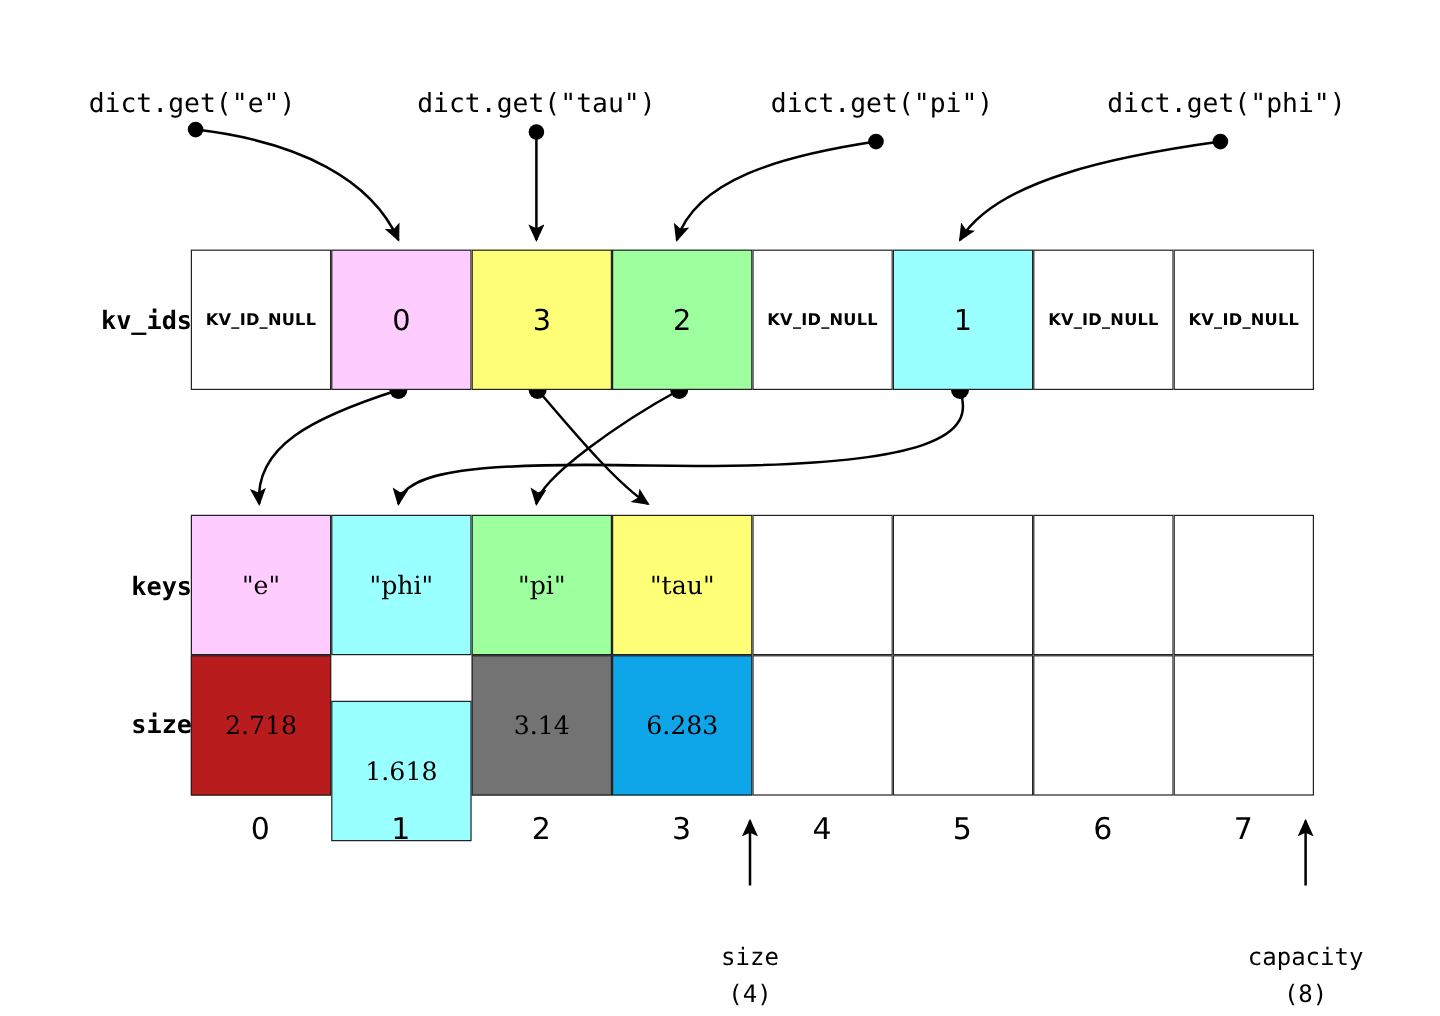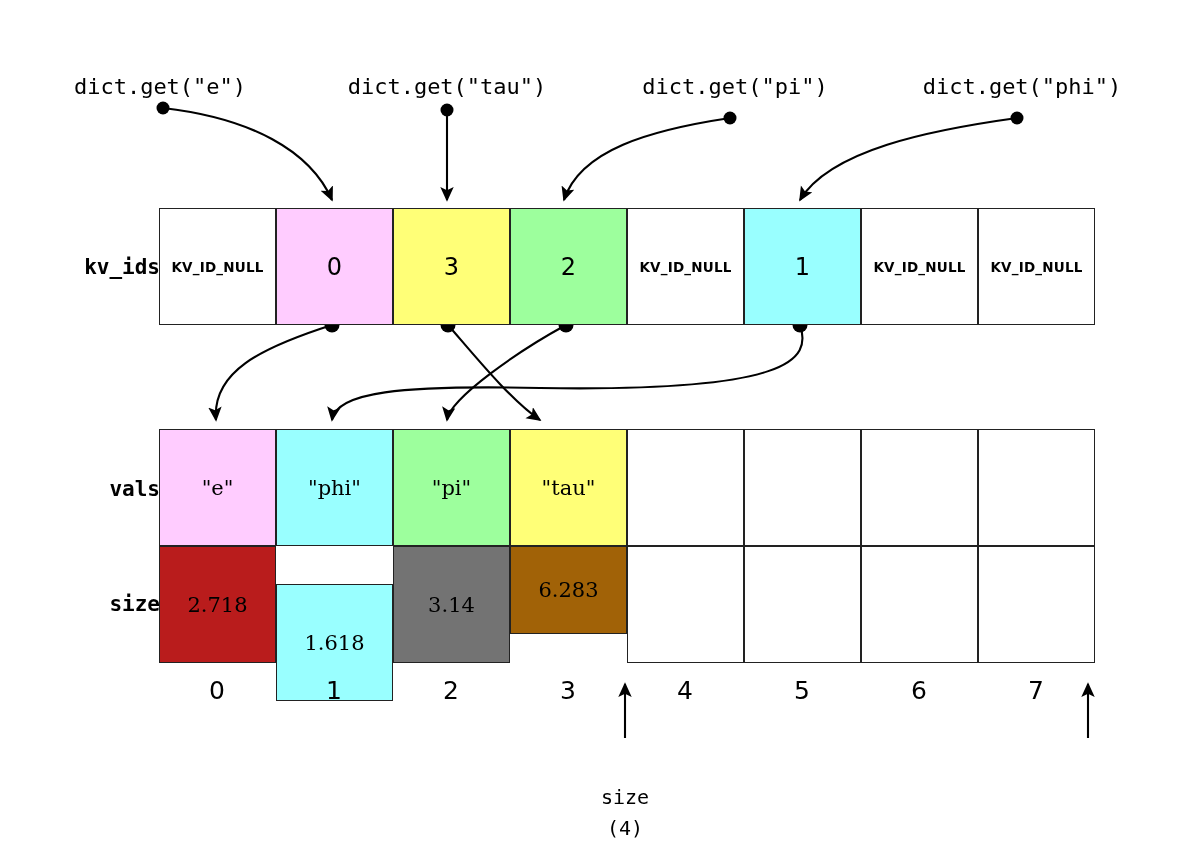--- a/index.html
+++ b/index.html
@@ -140,21 +140,21 @@
       <path d="M1088,738 L1088,684" fill="none" stroke="#000000" stroke-width="2.1" marker-end="url(#arrowhead)"></path>
     </g>
   </svg>
 
   <div class="call-label" style="left:160px; top:74px;">dict.get("e")</div>
   <div class="call-label" style="left:447px; top:74px;">dict.get("tau")</div>
   <div class="call-label" style="left:735px; top:74px;">dict.get("pi")</div>
   <div class="call-label" style="left:1022px; top:74px;">dict.get("phi")</div>
 
   <div class="row-label" style="left:140px; top:267px;">kv_ids</div>
-  <div class="row-label" style="left:140px; top:489px;">vals</div>
+  <div class="row-label" style="left:140px; top:489px;">keys</div>
   <div class="row-label" style="left:140px; top:604px;">size</div>
 
   <div class="cell kvid null-cell" style="left:159px; top:208px; width:117px; height:117px; background:#ffffff;">KV_ID_NULL</div>
   <div class="cell kvid" style="left:276px; top:208px; width:117px; height:117px; background:#ffccff;">0</div>
   <div class="cell kvid" style="left:393px; top:208px; width:117px; height:117px; background:#ffff77;">3</div>
   <div class="cell kvid" style="left:510px; top:208px; width:117px; height:117px; background:#9dff9d;">2</div>
   <div class="cell kvid null-cell" style="left:627px; top:208px; width:117px; height:117px; background:#ffffff;">KV_ID_NULL</div>
   <div class="cell kvid" style="left:744px; top:208px; width:117px; height:117px; background:#99ffff;">1</div>
   <div class="cell kvid null-cell" style="left:861px; top:208px; width:117px; height:117px; background:#ffffff;">KV_ID_NULL</div>
   <div class="cell kvid null-cell" style="left:978px; top:208px; width:117px; height:117px; background:#ffffff;">KV_ID_NULL</div>
@@ -164,33 +164,37 @@
   <div class="cell keycell" style="left:393px; top:429px; width:117px; height:117px; background:#9dff9d;">"pi"</div>
   <div class="cell keycell" style="left:510px; top:429px; width:117px; height:117px; background:#ffff77;">"tau"</div>
   <div class="cell keycell" style="left:627px; top:429px; width:117px; height:117px; background:#ffffff;"></div>
   <div class="cell keycell" style="left:744px; top:429px; width:117px; height:117px; background:#ffffff;"></div>
   <div class="cell keycell" style="left:861px; top:429px; width:117px; height:117px; background:#ffffff;"></div>
   <div class="cell keycell" style="left:978px; top:429px; width:117px; height:117px; background:#ffffff;"></div>
 
   <div class="cell valcell" style="left:159px; top:546px; width:117px; height:117px; background:#b91c1c;">2.718</div>
   <div class="cell valcell" style="left:276px; top:546px; width:117px; height:117px; background:#99ffff;margin-top:38px;">1.618</div>
   <div class="cell valcell" style="left:393px; top:546px; width:117px; height:117px; background:#737373;">3.14</div>
-  <div class="cell valcell" style="left:510px; top:546px; width:117px; height:88px; background:#a16207;">6.283</div>
+  <div class="cell valcell" style="left:510px; top:546px; width:117px; height:117px; background:#0ea5e9;">6.283</div>
   <div class="cell valcell" style="left:627px; top:546px; width:117px; height:117px; background:#ffffff;"></div>
   <div class="cell valcell" style="left:744px; top:546px; width:117px; height:117px; background:#ffffff;"></div>
   <div class="cell valcell" style="left:861px; top:546px; width:117px; height:117px; background:#ffffff;"></div>
   <div class="cell valcell" style="left:978px; top:546px; width:117px; height:117px; background:#ffffff;"></div>
 
   <div class="index-label" style="left:217px; top:676px;">0</div>
   <div class="index-label" style="left:334px; top:676px;">1</div>
   <div class="index-label" style="left:451px; top:676px;">2</div>
   <div class="index-label" style="left:568px; top:676px;">3</div>
   <div class="index-label" style="left:685px; top:676px;">4</div>
   <div class="index-label" style="left:802px; top:676px;">5</div>
   <div class="index-label" style="left:919px; top:676px;">6</div>
   <div class="index-label" style="left:1036px; top:676px;">7</div>
 
   <div class="annot" style="left:625px; top:762px;">
     <div>size</div>
     <div>(4)</div>
   </div>
+  <div class="annot" style="left:1088px; top:762px;">
+    <div>capacity</div>
+    <div>(8)</div>
+  </div>
 
 </div>
 
 </body></html>

